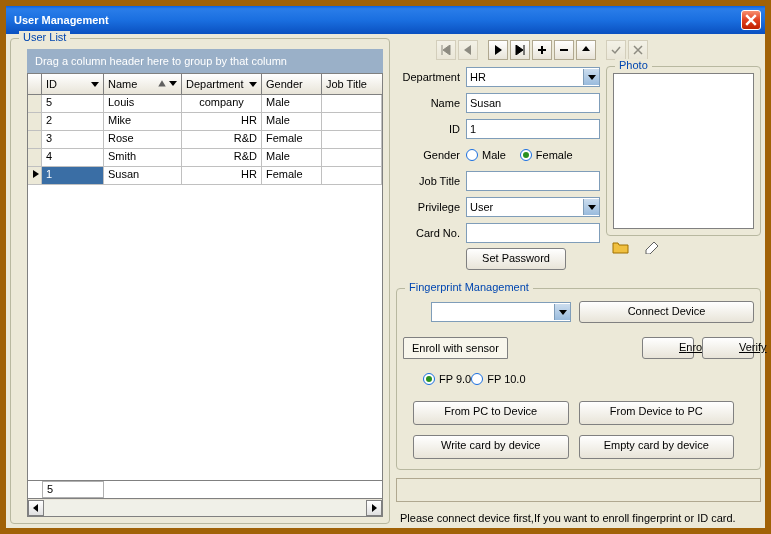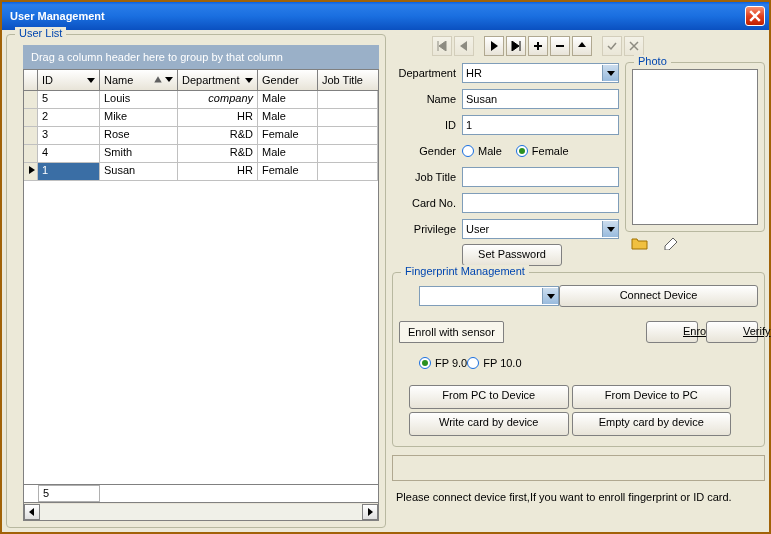--- a/index.html
+++ b/index.html
@@ -1,17 +1,17 @@
 <!DOCTYPE html>
 <html><head>
 <meta charset="utf-8">
 <style>
   * { box-sizing: border-box; font-family: Tahoma, Arial, sans-serif; font-size: 11px; }
   body { margin: 0; padding: 0; background: #ece9d8; }
-  .window { width: 771px; height: 534px; background: #ece9d8; border: 2px solid #a16207; position: relative; }
+  .window { width: 771px; height: 534px; background: #ece9d8; border: 6px solid #a16207; position: relative; }
   .titlebar { height: 28px; background: linear-gradient(to bottom, #0a60e0 0%, #2a7de9 10%, #1a6fe0 50%, #0a50c0 100%); color: #fff; display: flex; align-items: center; padding: 0 4px; font-weight: bold; font-size: 13px; }
   .titlebar-text { flex: 1; padding-left: 4px; }
   .close-btn { width: 20px; height: 20px; background: linear-gradient(to bottom, #f89070, #e04020 50%, #c02000); border: 1px solid #fff; border-radius: 3px; display: flex; align-items: center; justify-content: center; color: #fff; font-weight: bold; font-size: 12px; cursor: pointer; }
   .close-btn svg { width: 12px; height: 12px; }
   .content { display: flex; height: calc(100% - 28px); padding: 4px; gap: 6px; }
   .left-panel { flex: 1; display: flex; flex-direction: column; }
   .right-panel { flex: 1; display: flex; flex-direction: column; }
   .fieldset { border: 1px solid #b8b8a0; border-radius: 4px; padding: 6px; margin: 0; position: relative; }
   .fieldset-legend { position: absolute; top: -8px; left: 8px; background: #ece9d8; padding: 0 4px; color: #0046b0; }
   .group-header { background: #9ab0c8; color: #fff; padding: 6px 8px; font-size: 11px; }
@@ -43,38 +43,38 @@
   .form-area { display: flex; gap: 6px; }
   .form-fields { flex: 1; }
   .form-row { display: flex; align-items: center; margin-bottom: 4px; height: 22px; }
   .form-row label { width: 70px; text-align: right; padding-right: 6px; }
   .combo, .textinput { flex: 1; height: 20px; border: 1px solid #7f9db9; background: #fff; padding: 1px 3px; display: flex; align-items: center; justify-content: space-between; }
   .combo .drop-arrow { width: 16px; height: 16px; background: linear-gradient(to bottom,#cde,#9bd); border-left:1px solid #7f9db9; display:flex; align-items:center; justify-content:center; margin-right:-3px;}
   .radio-group { display: flex; gap: 14px; align-items:center; }
   .radio { display: flex; align-items: center; gap: 4px; cursor:pointer; }
   .radio .circle { width: 12px; height: 12px; border-radius: 50%; border: 1px solid #1a6fe0; background:#fff; display:flex; align-items:center; justify-content:center; }
   .radio.checked .circle::after { content:''; width:6px; height:6px; border-radius:50%; background:#2a9020; }
-  .photo-box { width: 140px; }
+  .photo-box { width: 155px; }
   .photo-box .fieldset { height: 170px; }
   .photo-inner { background: #fff; border: 1px solid #808080; width:100%; height:100%; }
   .photo-icons { display:flex; gap:12px; padding:4px 0 0 6px; }
-  .fp-fieldset { margin-top: 2px; }
-  .fp-top { display: flex; gap: 0; align-items: center; padding: 6px 0; }
+  .fp-fieldset { margin-top: 14px; }
+  .fp-top { display: flex; gap: 8px; align-items: center; padding: 6px 0; }
   .fp-combo { width: 140px; height:20px; border:1px solid #7f9db9; background:#fff; display:flex; align-items:center; justify-content:flex-end; }
   .fp-combo .drop-arrow { width:16px; height:16px; background:linear-gradient(to bottom,#cde,#9bd); border-left:1px solid #7f9db9; display:flex; align-items:center; justify-content:center; }
   .fp-connect { flex: 1; }
   .tab-row { display: flex; align-items: center; margin: 8px 0; }
   .tab { border: 1px solid #808080; padding: 4px 8px; background: #f8f6ec; border-radius: 2px 2px 0 0; }
   .tab.inactive { border-color:transparent; background:transparent; }
   .tab-right-btns { display: flex; gap: 8px; margin-left: auto; }
   .tab-right-btns .btn { width: 52px; flex: none; text-decoration: underline; text-decoration-color: #000; padding-left: 36px; }
   .tab-right-btns .btn span { text-decoration: underline; }
   .fp-radio-row { display:flex; padding: 6px 20px 12px 20px; }
   .fp-radio-row .radio.checked .circle::after { background:#2a9020; }
-  .fp-buttons { display:flex; flex-wrap:wrap; gap:3px; padding: 4px 10px; }
+  .fp-buttons { display:flex; flex-wrap:wrap; gap:10px; padding: 4px 10px; }
   .fp-buttons .btn { flex: 0 0 calc(50% - 10px); height: 24px; }
   .status-box { border:1px solid #b0a890; height: 26px; margin: 8px 0 4px 0; background:#ece9d8; }
   .status-text { padding: 6px 4px 0 4px; }
   .userlist-fieldset { flex:1; display:flex; flex-direction:column;padding-left:16px; }
   .userlist-fieldset .fieldset-body { flex:1; display:flex; flex-direction:column; margin-top:4px; }
   svg.tri { width:8px; height:8px; }
   .sort-up { width:10px; height:10px; }
 </style>
 </head>
 <body>
@@ -127,21 +127,21 @@
               </div>
               <div class="grid-header-cell col-job" style="border-right:none">
                 <span>Job Title</span>
               </div>
             </div>
             <div class="grid-body" id="grid-body">
                 <div class="grid-row">
                   <div class="grid-cell indicator col-indicator"></div>
                   <div class="grid-cell col-id">5</div>
                   <div class="grid-cell col-name">Louis</div>
-                  <div class="grid-cell col-dept" style="text-align: right; font-style: italic;">company</div>
+                  <div class="grid-cell col-dept" style="text-align: center;">company</div>
                   <div class="grid-cell col-gender">Male</div>
                   <div class="grid-cell col-job"></div>
                 </div>
                 <div class="grid-row">
                   <div class="grid-cell indicator col-indicator"></div>
                   <div class="grid-cell col-id">2</div>
                   <div class="grid-cell col-name">Mike</div>
                   <div class="grid-cell col-dept" style="text-align: right;">HR</div>
                   <div class="grid-cell col-gender">Male</div>
                   <div class="grid-cell col-job"></div>
@@ -281,35 +281,35 @@
                 </div>
             </div>
           </div>
           <div class="form-row">
             <label>Job Title</label>
             <div class="textinput">
                 <span></span>
               </div>
           </div>
           <div class="form-row">
-            <label>Card No.</label>
-            <div class="textinput">
-                <span></span>
-              </div>
-          </div>
-          <div class="form-row">
             <label>Privilege</label>
             <div class="combo">
               <span>User</span>
               <div class="drop-arrow">
                   <svg class="tri" viewBox="0 0 8 8">
                     <path d="M0 2 L8 2 L4 7 Z" fill="#000"></path>
                   </svg>
                 </div>
             </div>
+          </div>
+          <div class="form-row">
+            <label>Card No.</label>
+            <div class="textinput">
+                <span></span>
+              </div>
           </div>
           <div class="form-row">
             <label></label>
             <div class="btn" style="flex:0 0 100px">Set Password</div>
           </div>
         </div>
 
         <div class="photo-box">
           <div class="fieldset">
             <span class="fieldset-legend">Photo</span>

